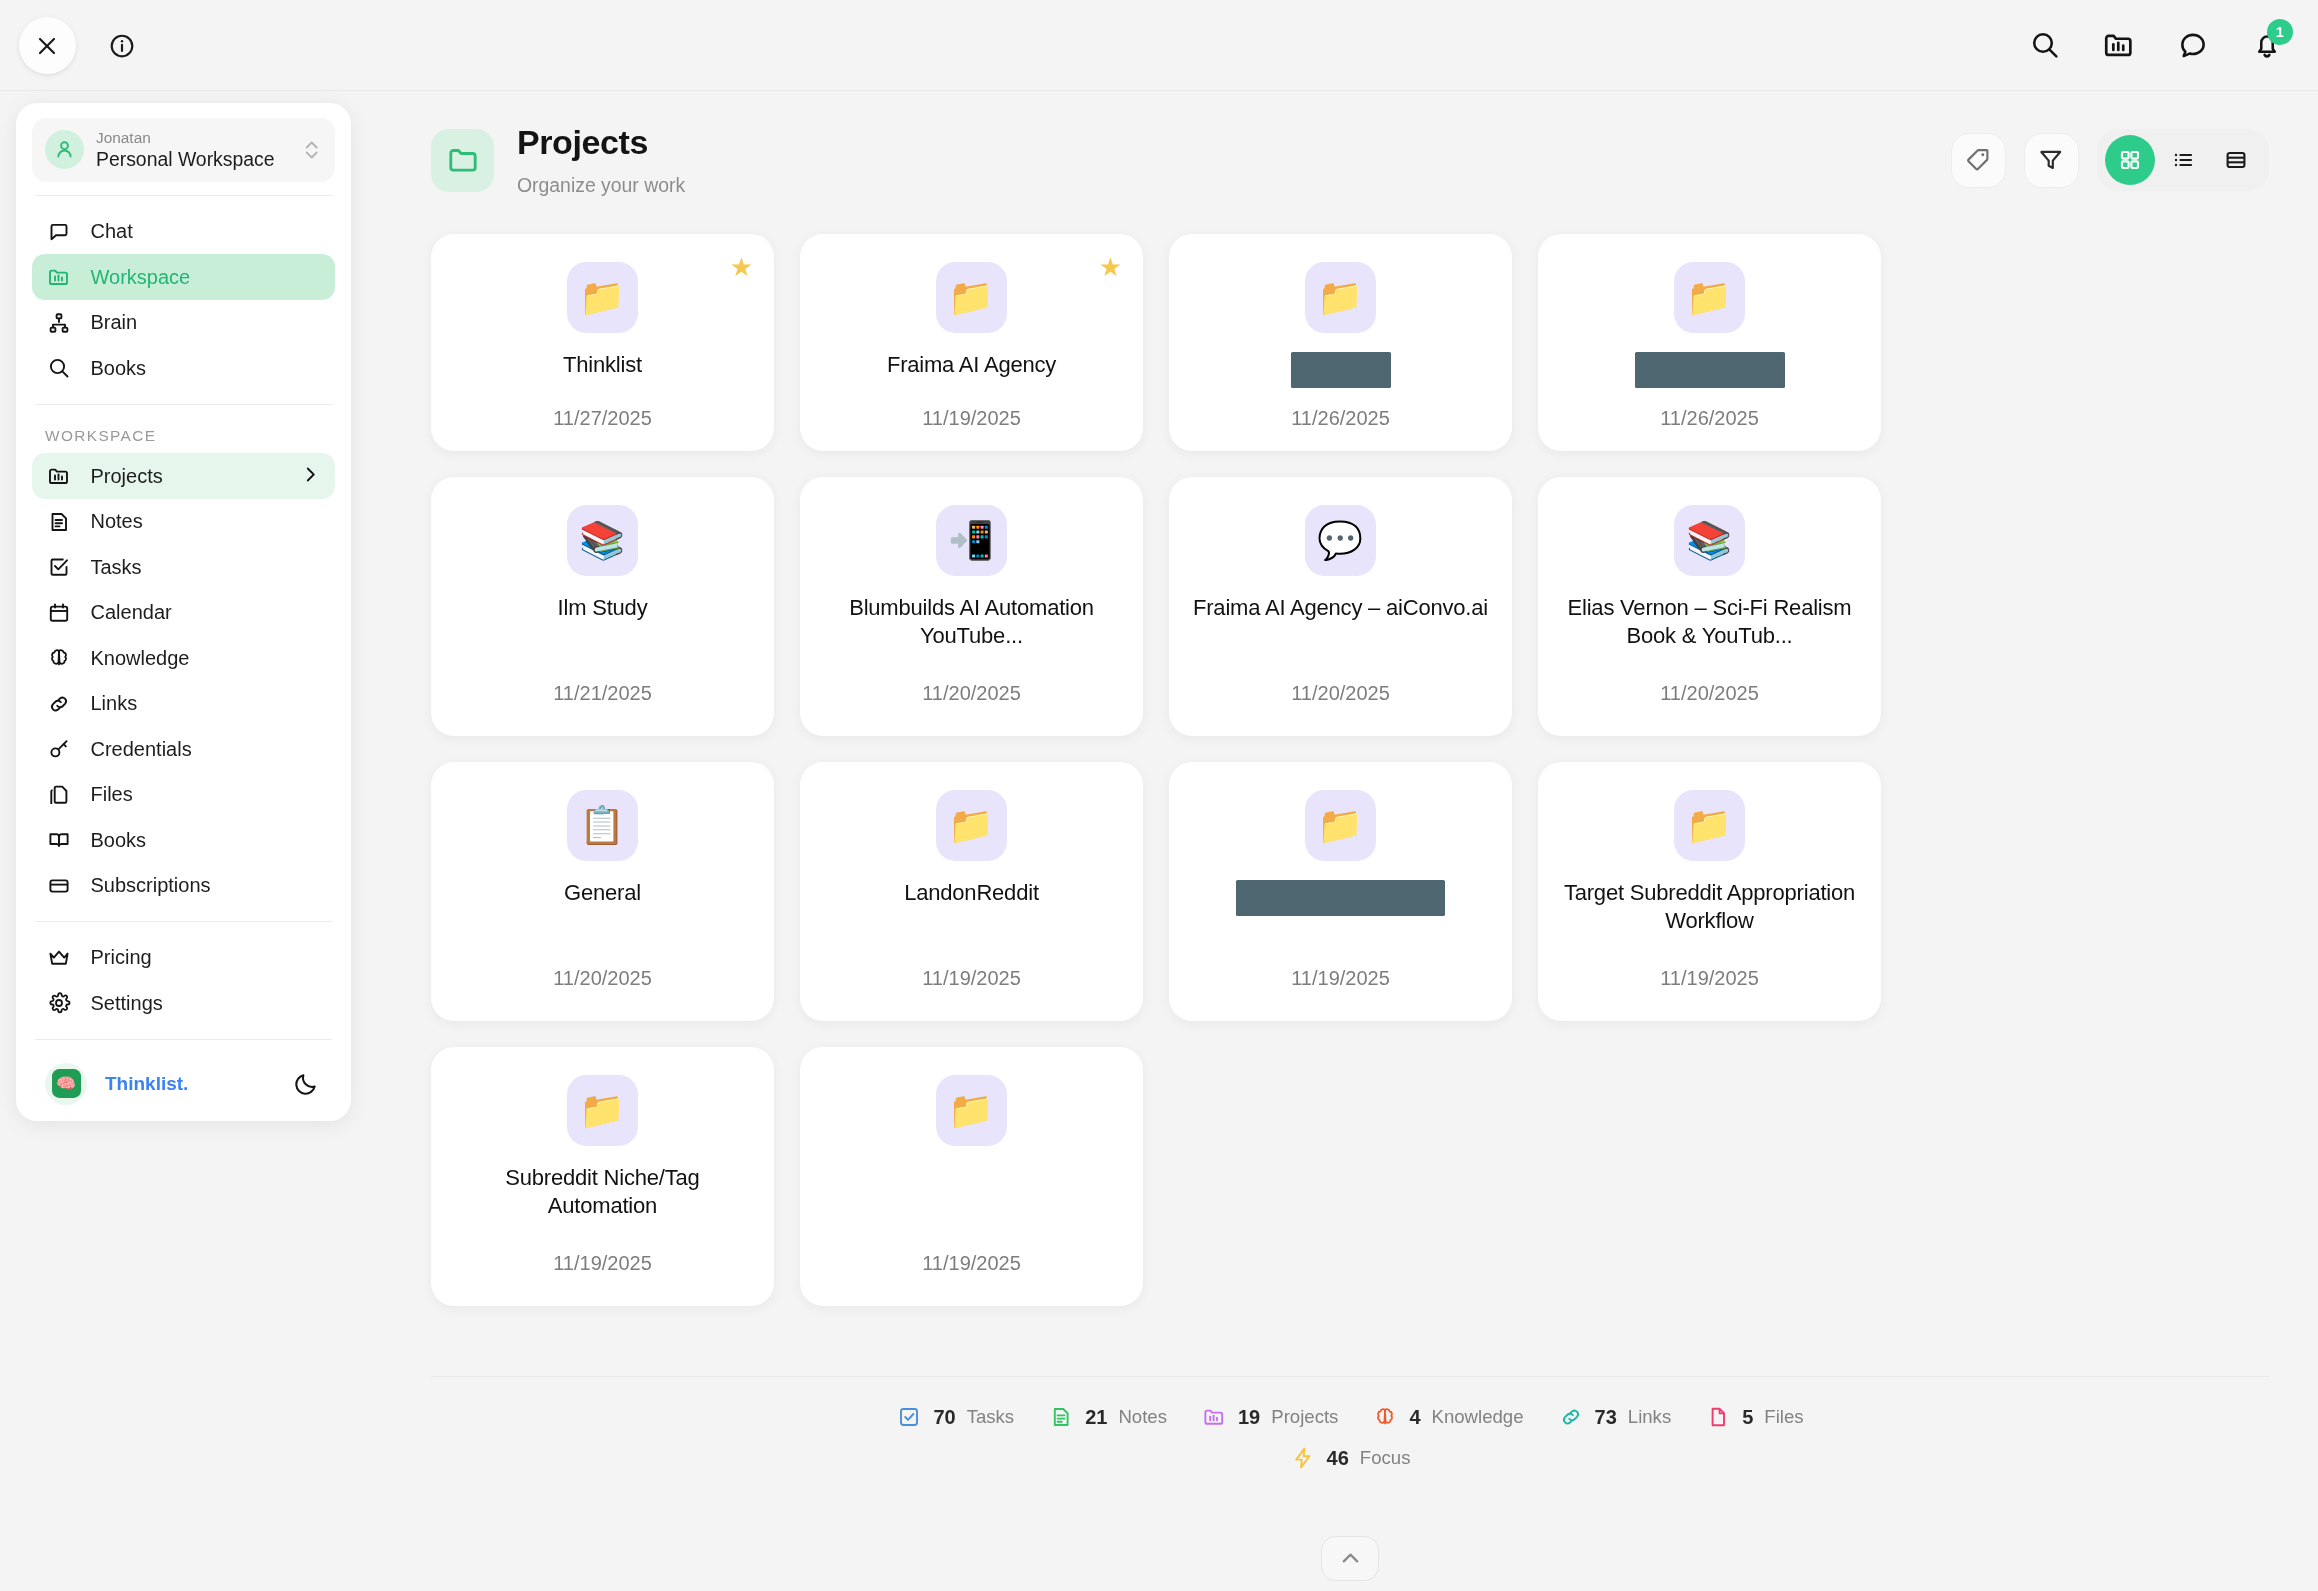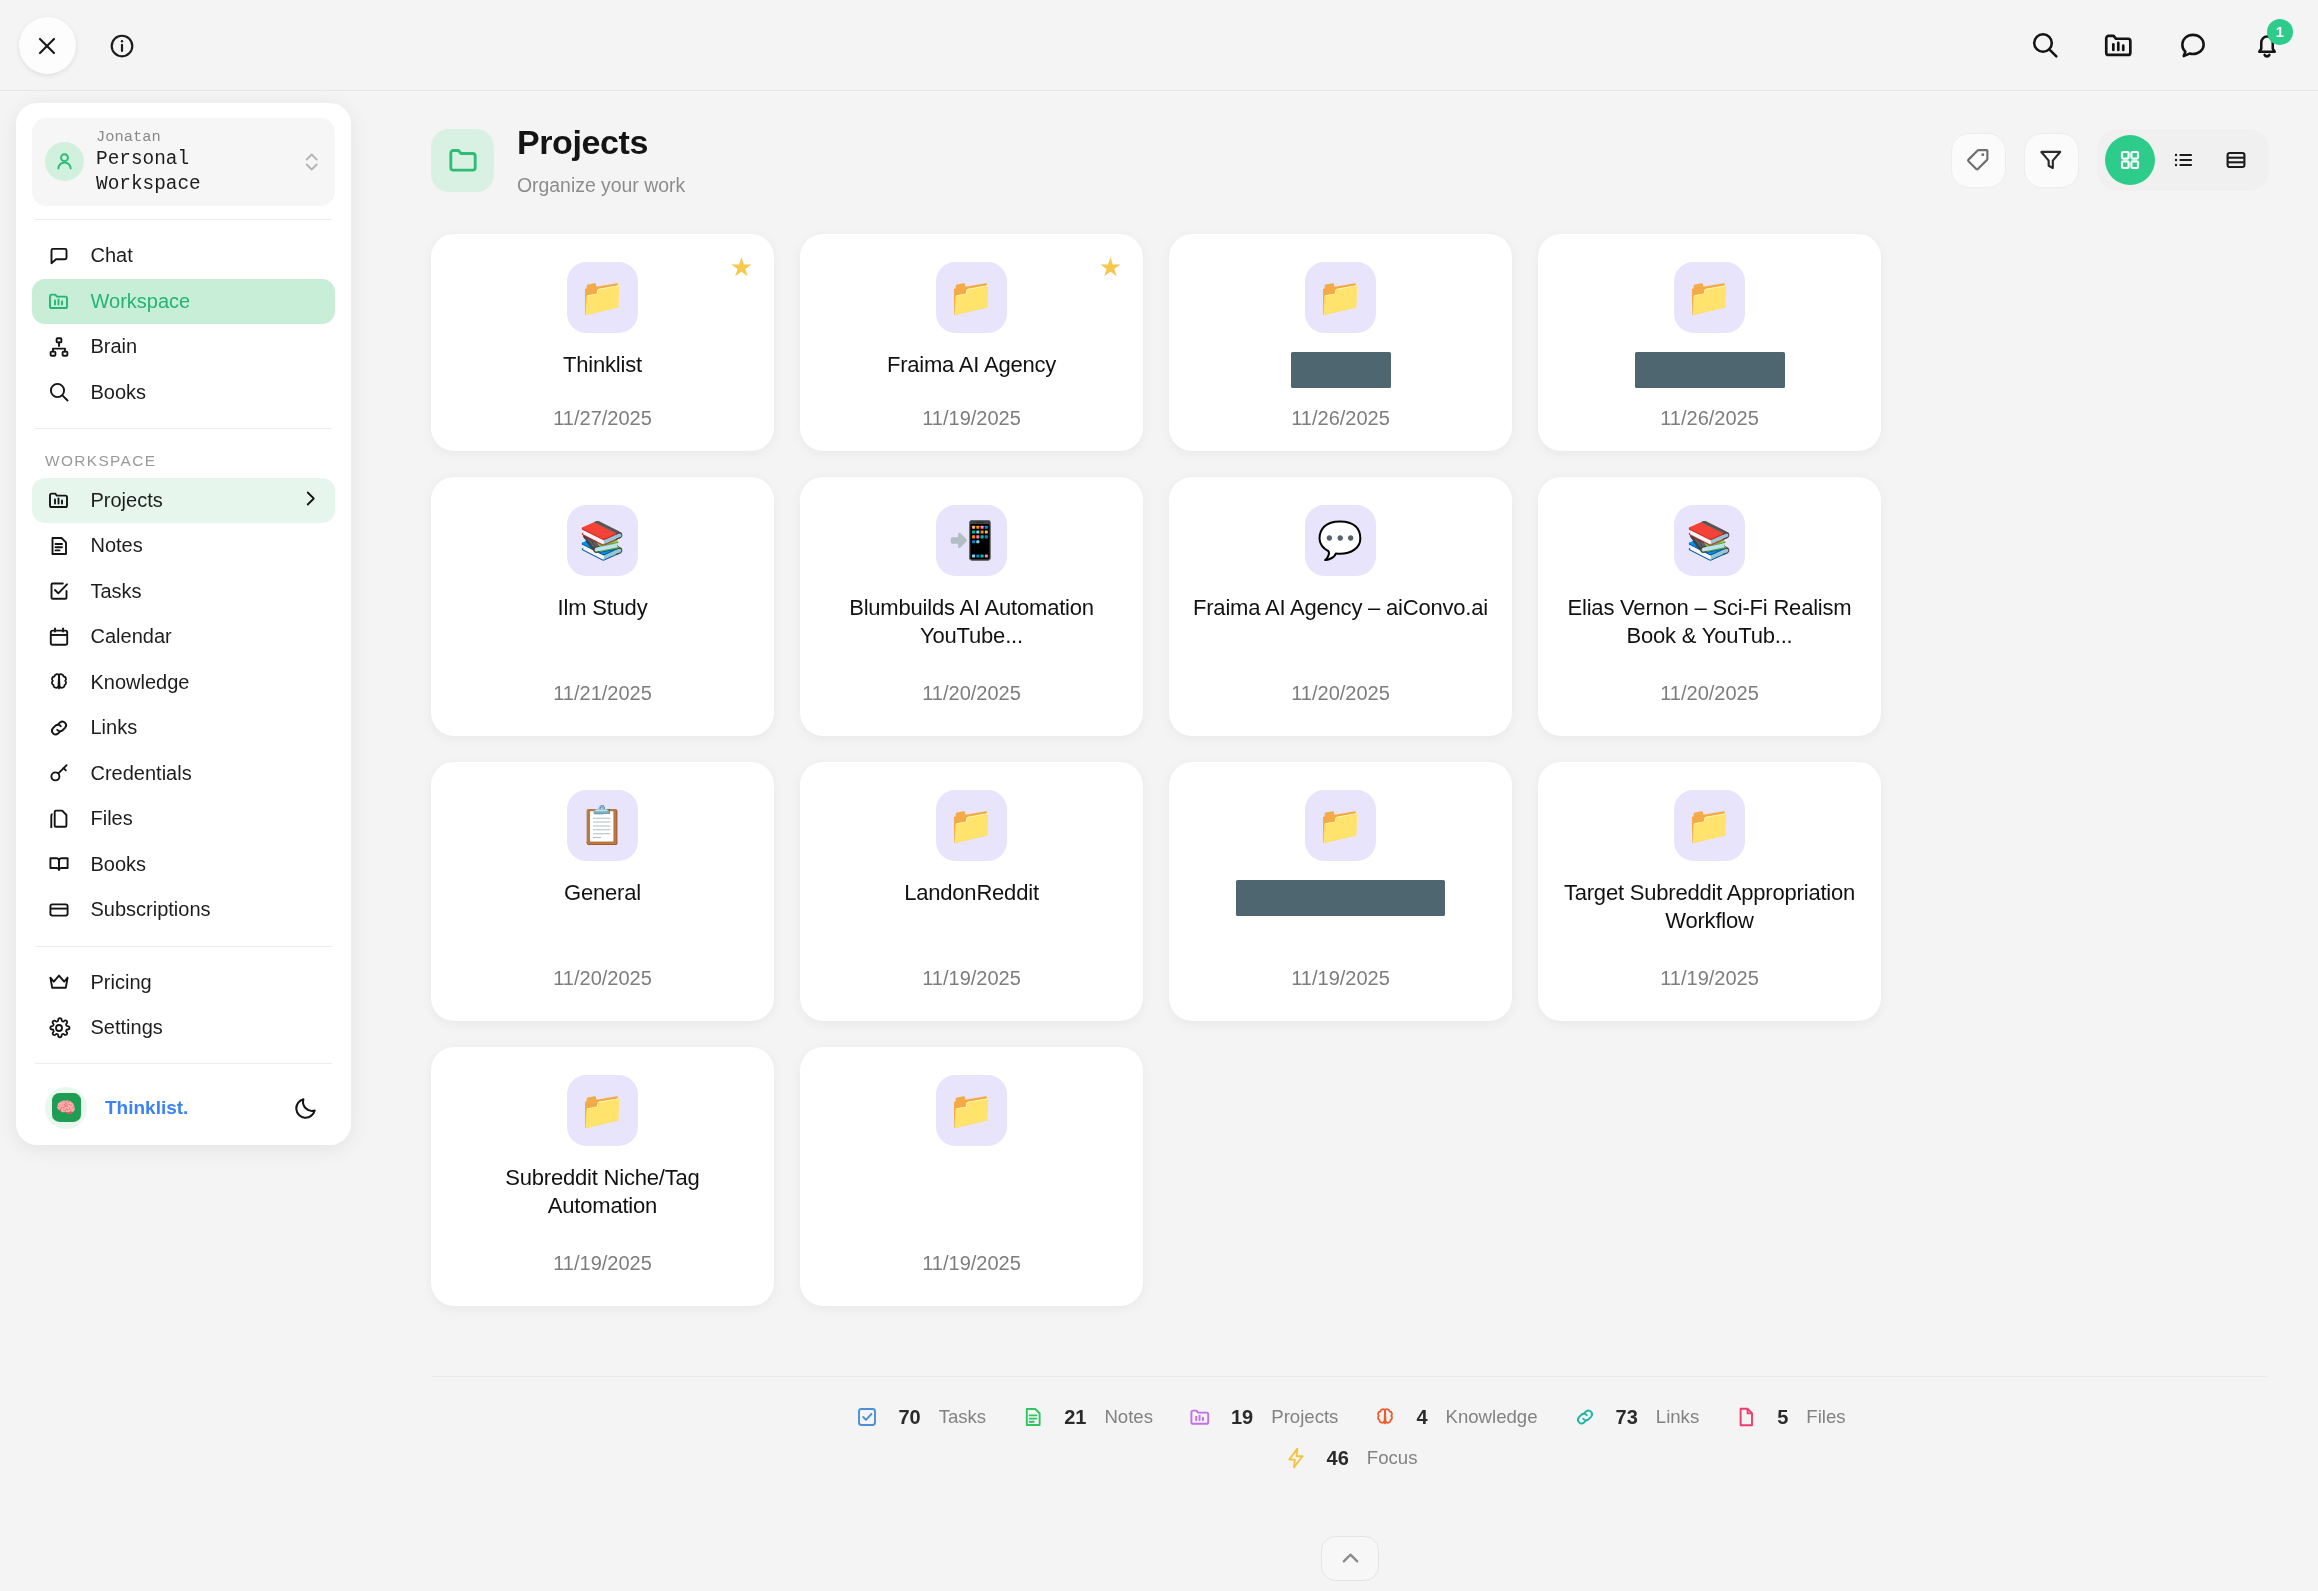--- a/index.html
+++ b/index.html
@@ -53,21 +53,21 @@
     position: absolute; left: 16px; top: 103px;
     width: 335px;
     background: #fff;
     border-radius: 21px;
     box-shadow: 0 4px 21px rgba(0,0,0,.07);
     padding: 14.6px 16px 13px 16px;
   }
   .ws-select {
     display: flex; align-items: center;
     background: #f6f6f6; border-radius: 14.6px;
-    padding: 10.5px 13px; gap: 12px; cursor: pointer; font-family: Liberation Mono, monospace;
+    padding: 10.5px 13px; gap: 12px; cursor: pointer;
   }
   .ws-avatar {
     width: 39px; height: 39px; border-radius: 50%;
     background: #d2f0de; flex: none;
     display: flex; align-items: center; justify-content: center;
   }
   .ws-text { flex: 1; min-width: 0; }
   .ws-name { font-size: 15.4px; color: #8a8a8a; line-height: 1.25; }
   .ws-title { font-size: 19.4px; color: #1d1d1d; font-weight: 500; line-height: 1.25; }
   .ws-chev { flex: none; width: 21px; display: flex; align-items: center; justify-content: center; }
@@ -186,21 +186,21 @@
   .card.tall .card-date { padding-bottom: 9.7px; }
 
   
   .foot {
     position: absolute; left: 50px; right: 50px; bottom: 121px;
     border-top: 0.8px solid #eaeaea;
     padding-top: 27.5px;
     display: flex; flex-direction: column; align-items: center; gap: 14.6px;
   }
   .stat-row { display: flex; align-items: center; justify-content: center; gap: 34px; }
-  .stat { display: flex; align-items: center; gap: 18px; justify-content: center; }
+  .stat { display: flex; align-items: center; gap: 11px; justify-content: center; }
   .stat .sic { width: 26px; height: 26px; display:flex; align-items:center; justify-content:center; }
   .stat .snum { font-size: 20px; font-weight: 700; color: #2a2a2a; }
   .stat .slbl { font-size: 18.6px; color: #828282; }
 
   .scroll-top {
     position: absolute; left: 50%; transform: translateX(-50%); bottom: 11.3px;
     width: 58px; height: 45px; border-radius: 14.6px;
     border: 0.8px solid #e4e4e4; background: #f7f7f7;
     display: flex; align-items: center; justify-content: center;
     cursor: pointer;

